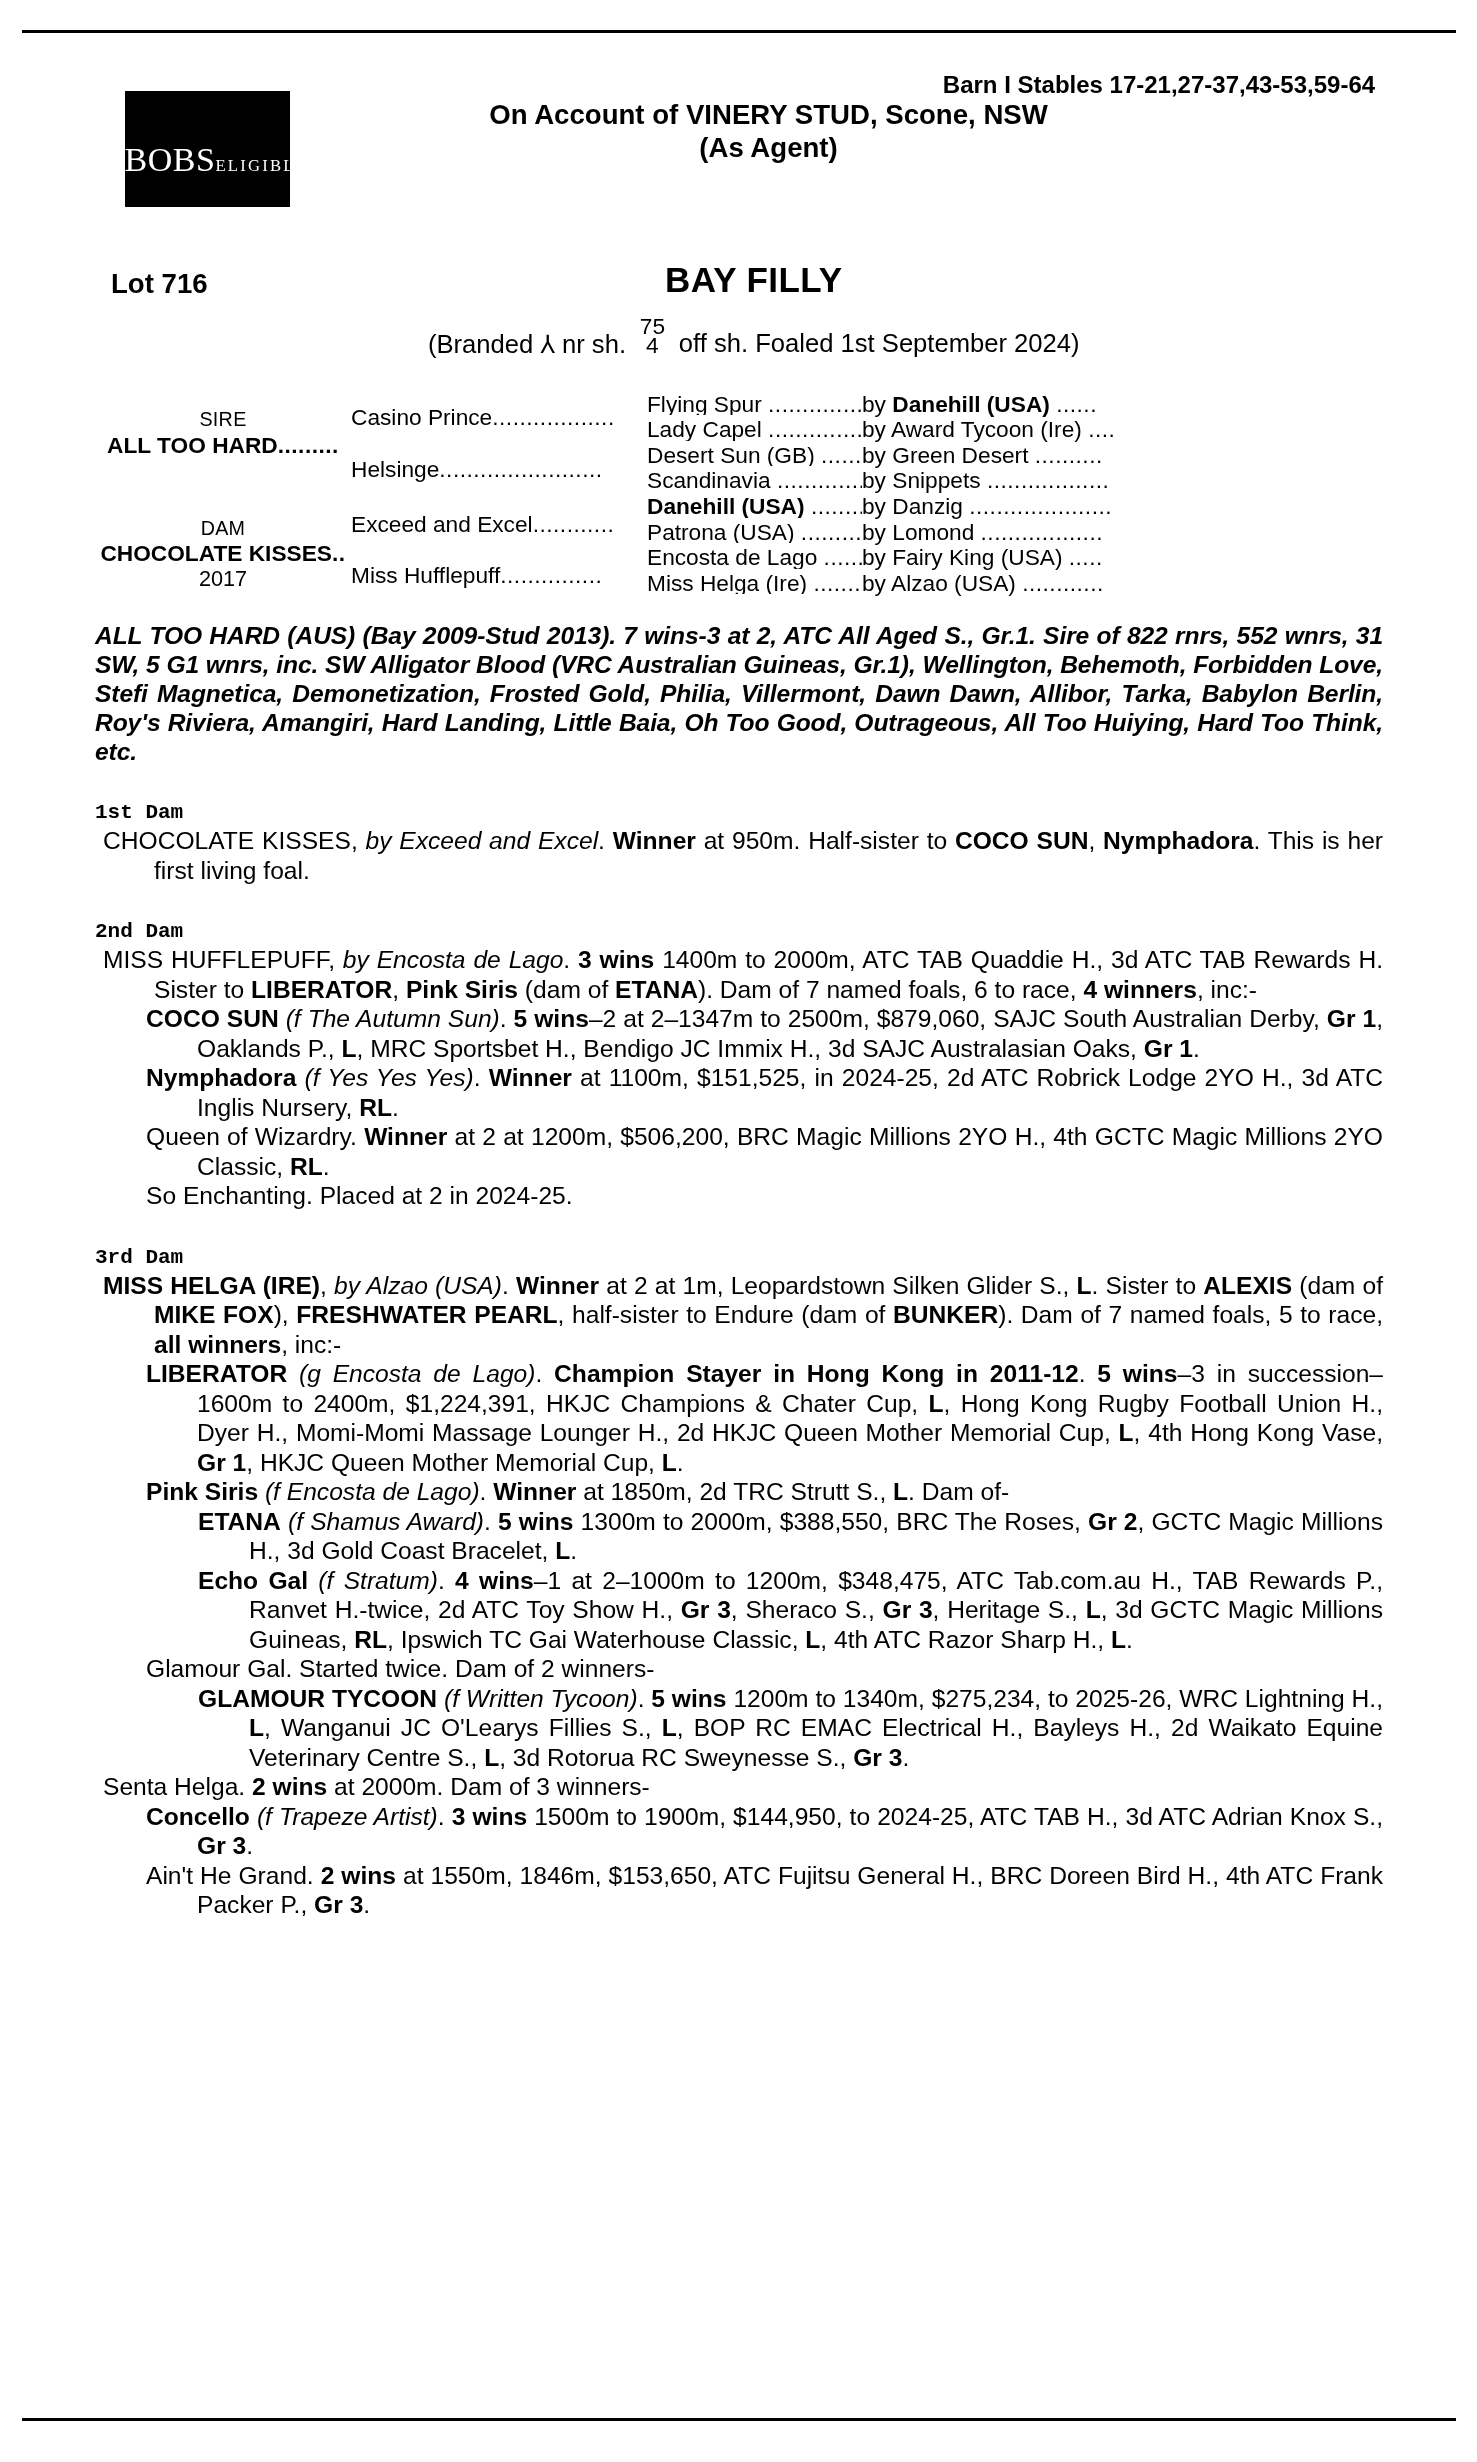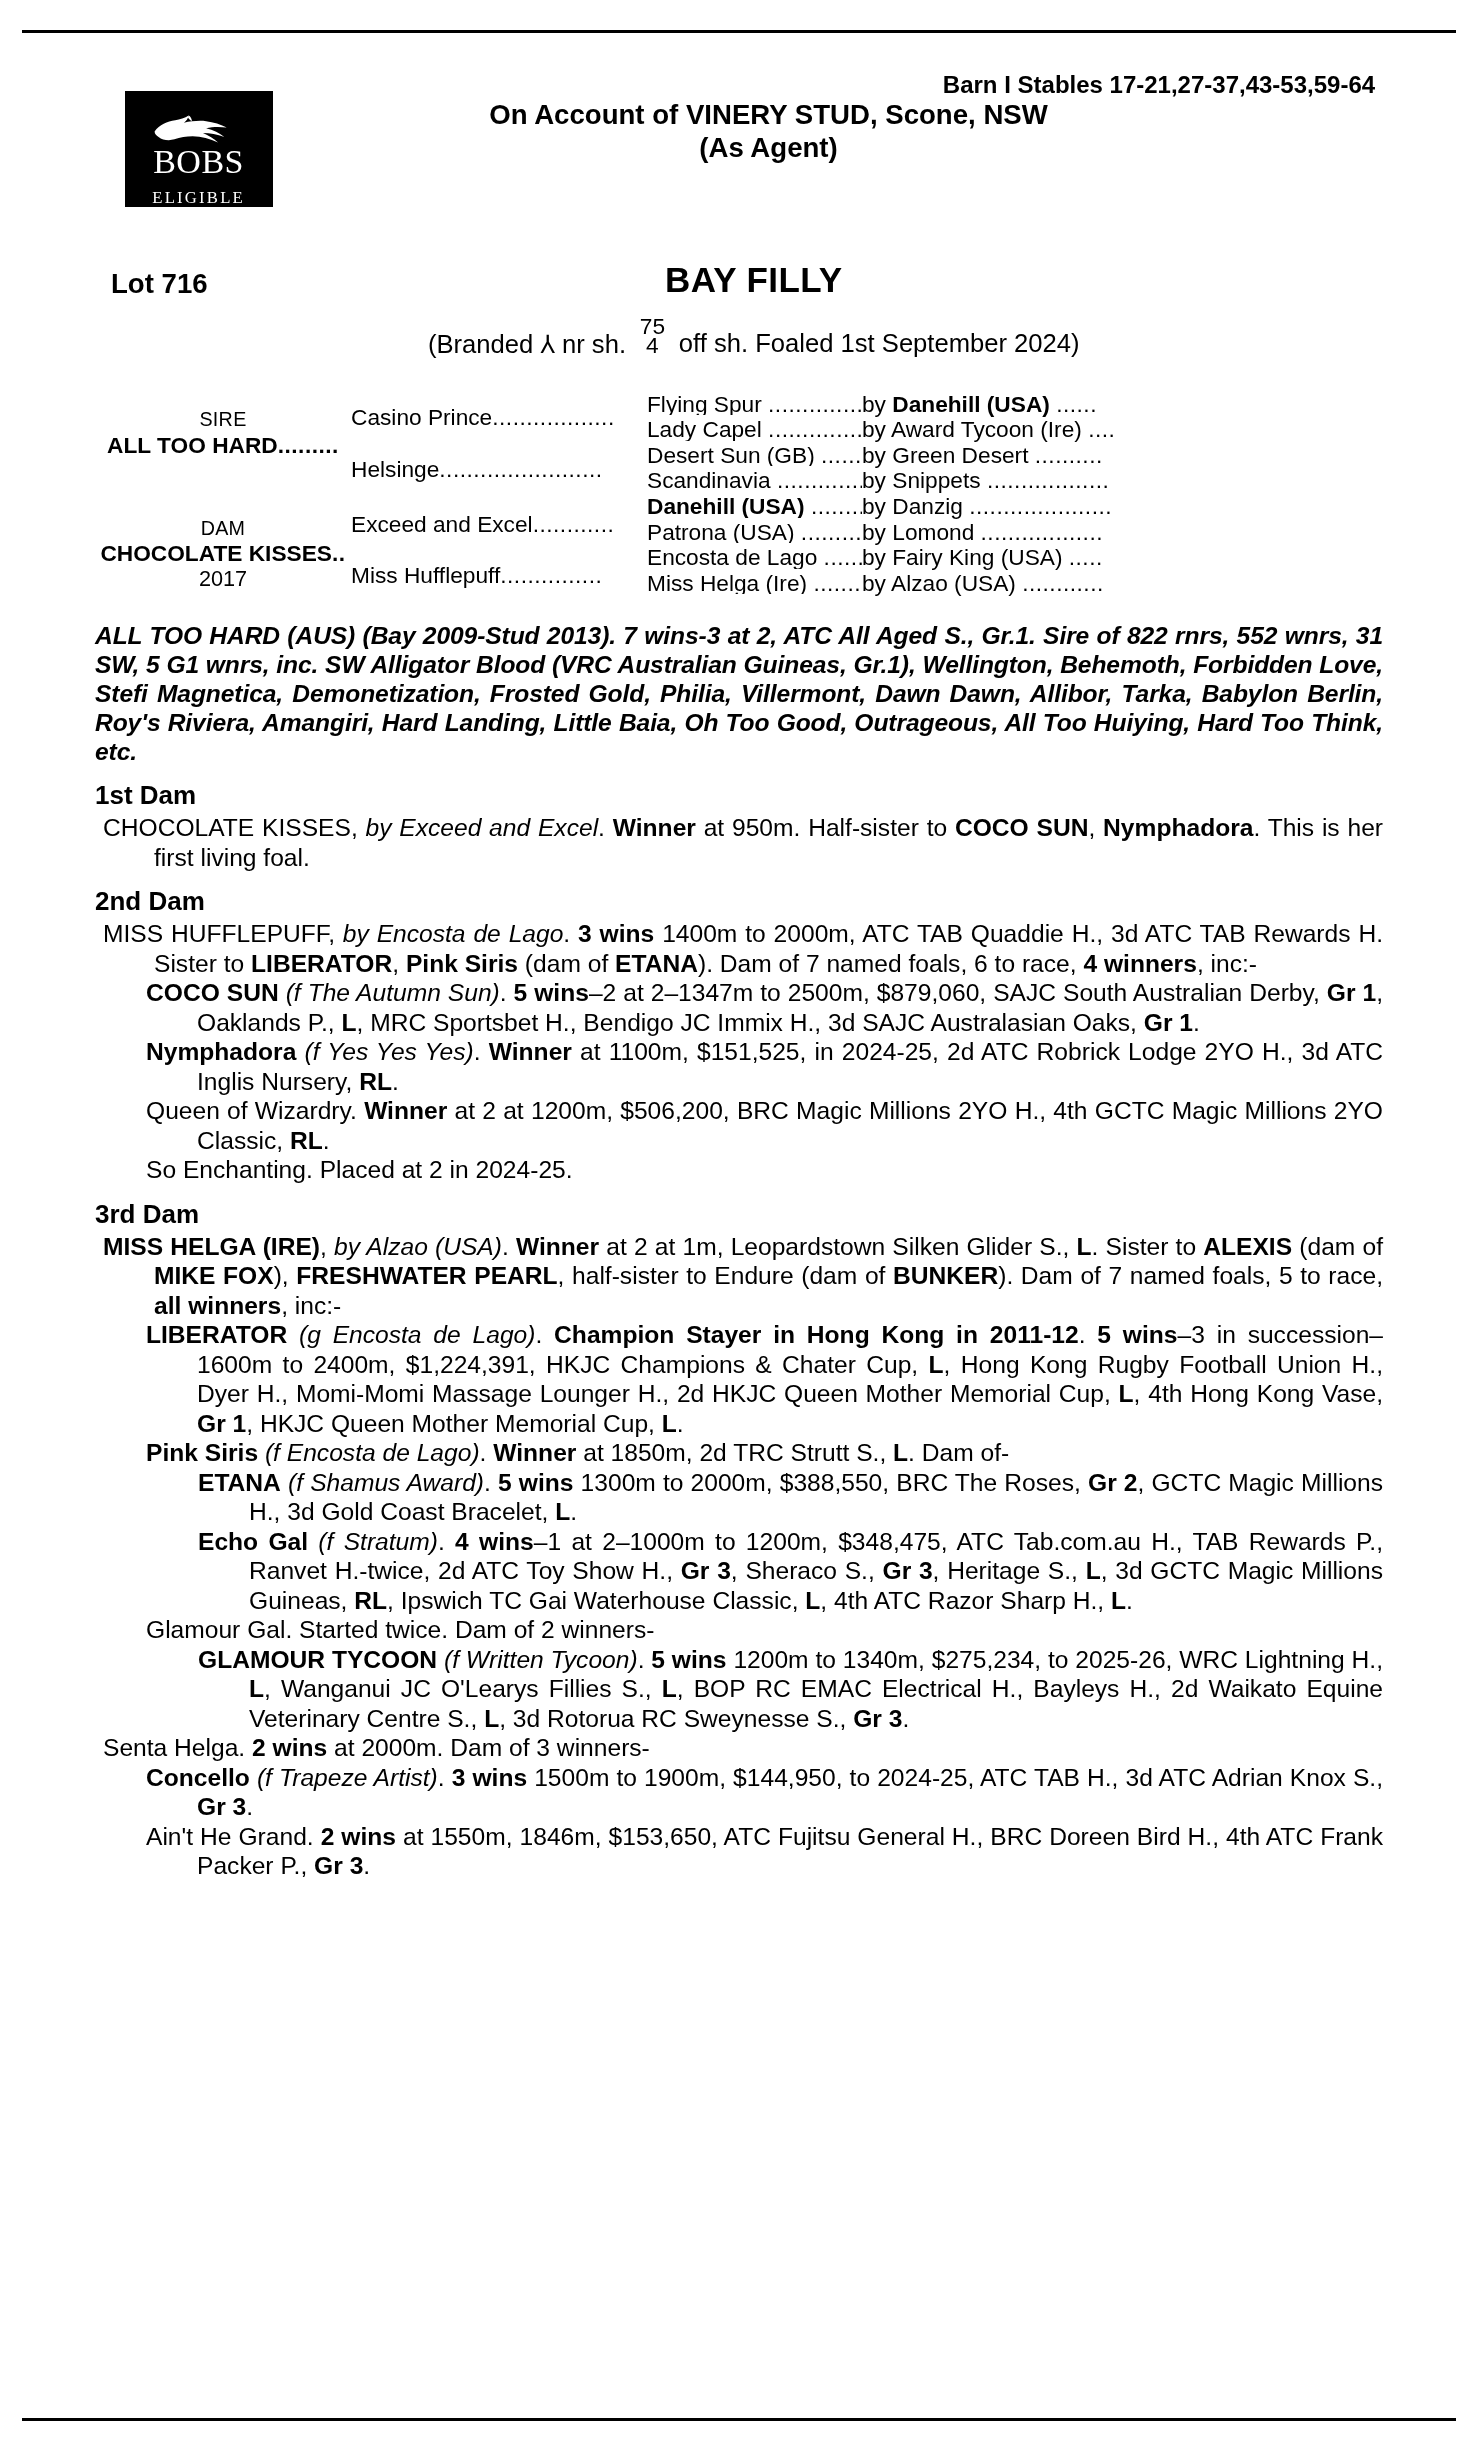--- a/index.html
+++ b/index.html
@@ -36,26 +36,26 @@
   
   .header {
     position: relative;
     padding-top: 71px;
     min-height: 177px;
   }
   .bobs-logo {
     position: absolute;
     left: 29.6px;
     top: 91px;
-    width: 148px;
+    width: 165px;
     height: 116px;
     background: #000;
     color: #fff;
     display: flex;
-    flex-direction: column;
+    flex-direction: row;
     align-items: center;
     justify-content: flex-start;
     padding-top: 23px;
     box-sizing: border-box;
   }
   .bobs-horse { width: 118px; height: 41px; display:block; }
   .bobs-title {
     font-family: "Liberation Serif", serif;
     font-size: 34px;
     line-height: 1;
@@ -192,23 +192,24 @@
     font-style: italic;
     font-size: 24.6px;
     line-height: 1.18;
     text-align: justify;
     letter-spacing: -0.1px;
   }
 
   
   .dam-heading {
     font-weight: bold;
-    font-size: 26px;
-    margin-top: 14px;
+    font-size: 21px;
+    margin-top: 35px;
     margin-bottom: 2px;
+    font-family: Liberation Mono, monospace;
   }
   .entry {
     font-size: 24.6px;
     line-height: 1.2;
     text-align: justify;
     text-indent: 0;
     padding-left: 0;
     margin-bottom: 0;
   }
   .lvl0 { margin-left: 8px;   text-indent: 0; padding-left: 51px; }

